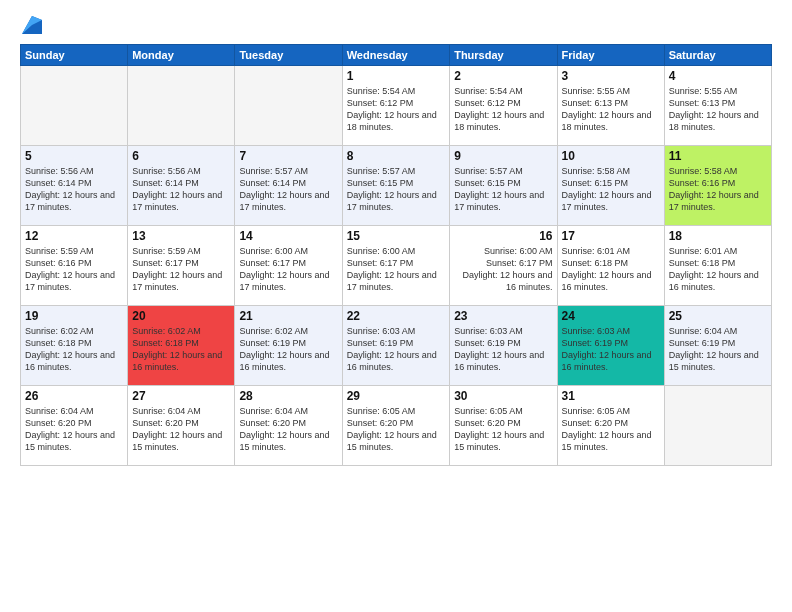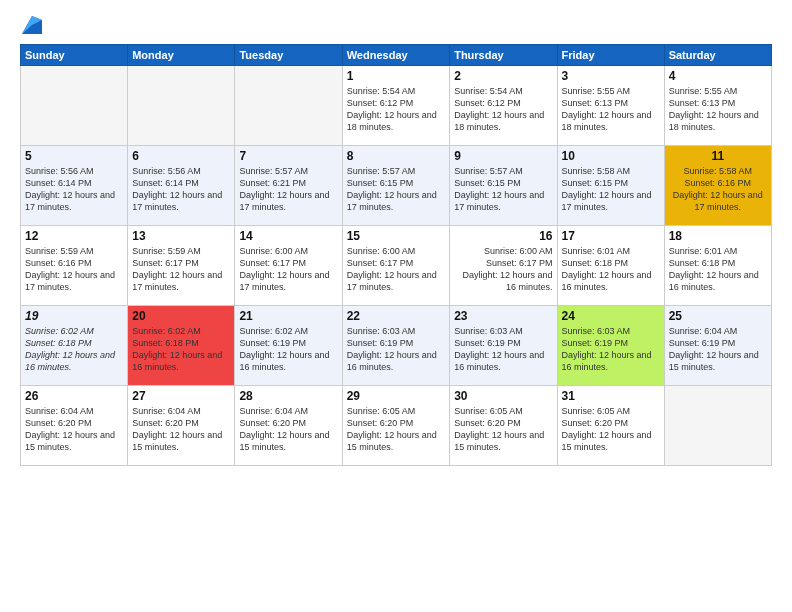--- a/index.html
+++ b/index.html
@@ -174,21 +174,21 @@
           <td style="background: rgb(238, 242, 251);">
             <span class="day-num">6</span>
             <div class="day-info">Sunrise: 5:56 AM
 Sunset: 6:14 PM
 Daylight: 12 hours
 and 17 minutes.</div>
           </td>
           <td style="background: rgb(238, 242, 251);">
             <span class="day-num">7</span>
             <div class="day-info">Sunrise: 5:57 AM
-Sunset: 6:21 PM
+Sunset: 6:14 PM
 Daylight: 12 hours
 and 17 minutes.</div>
           </td>
           <td style="background: rgb(238, 242, 251);">
             <span class="day-num">8</span>
             <div class="day-info">Sunrise: 5:57 AM
 Sunset: 6:15 PM
 Daylight: 12 hours
 and 17 minutes.</div>
           </td>
@@ -199,21 +199,21 @@
 Daylight: 12 hours
 and 17 minutes.</div>
           </td>
           <td style="background: rgb(238, 242, 251);">
             <span class="day-num">10</span>
             <div class="day-info">Sunrise: 5:58 AM
 Sunset: 6:15 PM
 Daylight: 12 hours
 and 17 minutes.</div>
           </td>
-          <td style="background: #eab308; text-align: center;">
+          <td style="background: #bef264;">
             <span class="day-num">11</span>
             <div class="day-info">Sunrise: 5:58 AM
 Sunset: 6:16 PM
 Daylight: 12 hours
 and 17 minutes.</div>
           </td>
         </tr>
         <tr>
           <td style="background: rgb(255, 255, 255);">
             <span class="day-num">12</span>
@@ -259,21 +259,21 @@
           </td>
           <td style="background: rgb(255, 255, 255);">
             <span class="day-num">18</span>
             <div class="day-info">Sunrise: 6:01 AM
 Sunset: 6:18 PM
 Daylight: 12 hours
 and 16 minutes.</div>
           </td>
         </tr>
         <tr>
-          <td style="background: rgb(238, 242, 251); font-style: italic;">
+          <td style="background: rgb(238, 242, 251);">
             <span class="day-num">19</span>
             <div class="day-info">Sunrise: 6:02 AM
 Sunset: 6:18 PM
 Daylight: 12 hours
 and 16 minutes.</div>
           </td>
           <td style="background: #ef4444; margin-left: 24px;">
             <span class="day-num">20</span>
             <div class="day-info">Sunrise: 6:02 AM
 Sunset: 6:18 PM
@@ -294,21 +294,21 @@
 Daylight: 12 hours
 and 16 minutes.</div>
           </td>
           <td style="background: rgb(238, 242, 251);">
             <span class="day-num">23</span>
             <div class="day-info">Sunrise: 6:03 AM
 Sunset: 6:19 PM
 Daylight: 12 hours
 and 16 minutes.</div>
           </td>
-          <td style="background: #bef264; margin-top: 44px;">
+          <td style="background: #14b8a6; margin-top: 44px;">
             <span class="day-num">24</span>
             <div class="day-info">Sunrise: 6:03 AM
 Sunset: 6:19 PM
 Daylight: 12 hours
 and 16 minutes.</div>
           </td>
           <td style="background: rgb(238, 242, 251);">
             <span class="day-num">25</span>
             <div class="day-info">Sunrise: 6:04 AM
 Sunset: 6:19 PM

